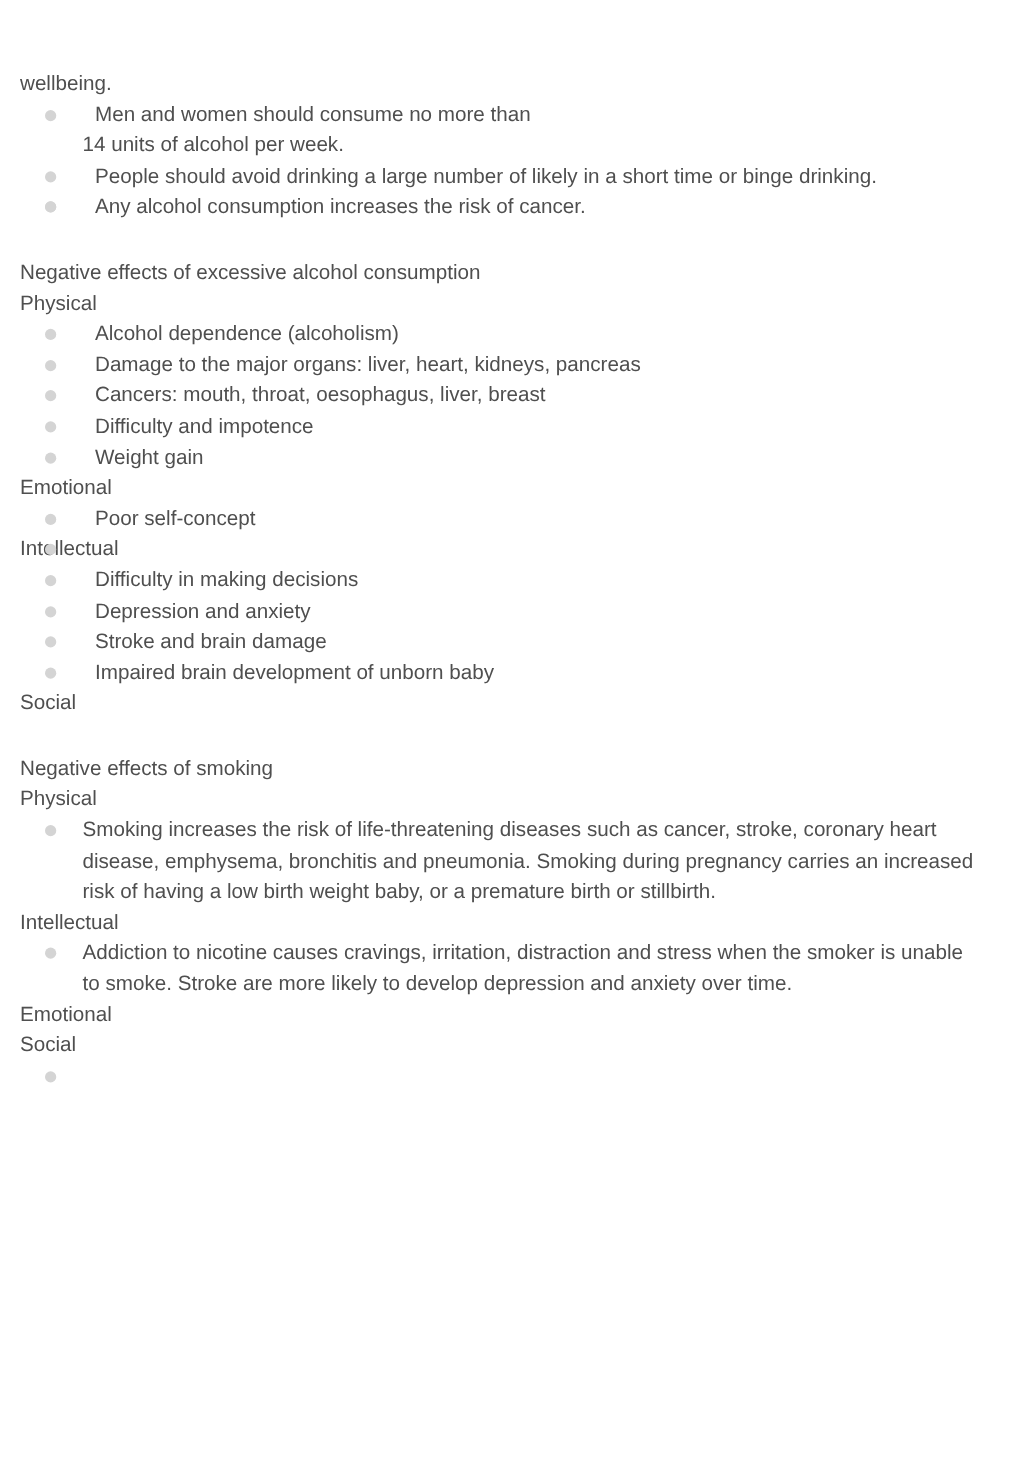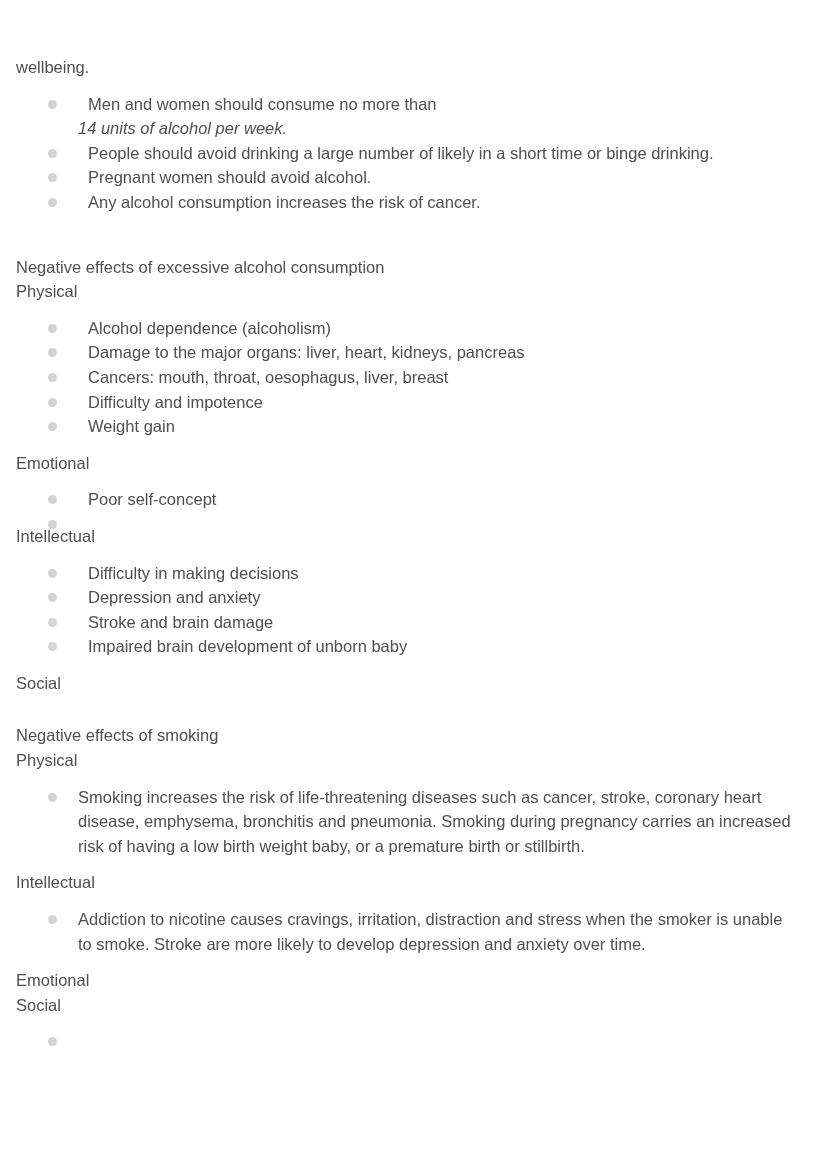--- a/index.html
+++ b/index.html
@@ -29,21 +29,21 @@
     }
     .heading {
       line-height: 24.6px;
       margin: 0;
     }
     .gap {
       height: 28px;
     }
     ul {
       list-style: none;
-      margin: 12px;
+      margin: 0;
       padding: 0;
     }
     li {
       position: relative;
       line-height: 24.6px;
     }
     li .bullet {
       position: absolute;
       left: 20px;
       top: 8px;
@@ -53,21 +53,20 @@
       background: #d4d4d4;
     }
     
     ul.tabbed li {
       padding-left: 60px;
       white-space: nowrap;
     }
     ul.tabbed li .cont {
       display: block;
       margin-left: -10px;
-      font-style: italic;
     }
     
     ul.para li {
       padding-left: 50px;
       white-space: normal;
       width: 715px;
     }
   </style>
 </head>
 <body>
@@ -80,21 +79,20 @@
       <span class="bullet"></span>
       <span>Men and women should consume no more than</span>
       <span class="cont">14 units of alcohol per week.</span>
     </li>
     <li>
       <span class="bullet"></span>
       <span>People should avoid drinking a large number of likely in a short time or binge drinking.</span>
     </li>
     <li>
       <span class="bullet"></span>
-      <span>Pregnant women should avoid alcohol.</span>
     </li>
     <li>
       <span class="bullet"></span>
       <span>Any alcohol consumption increases the risk of cancer.</span>
     </li>
   </ul>
 
   <div class="gap"></div>
 
   <p class="heading">Negative effects of excessive alcohol consumption</p>

